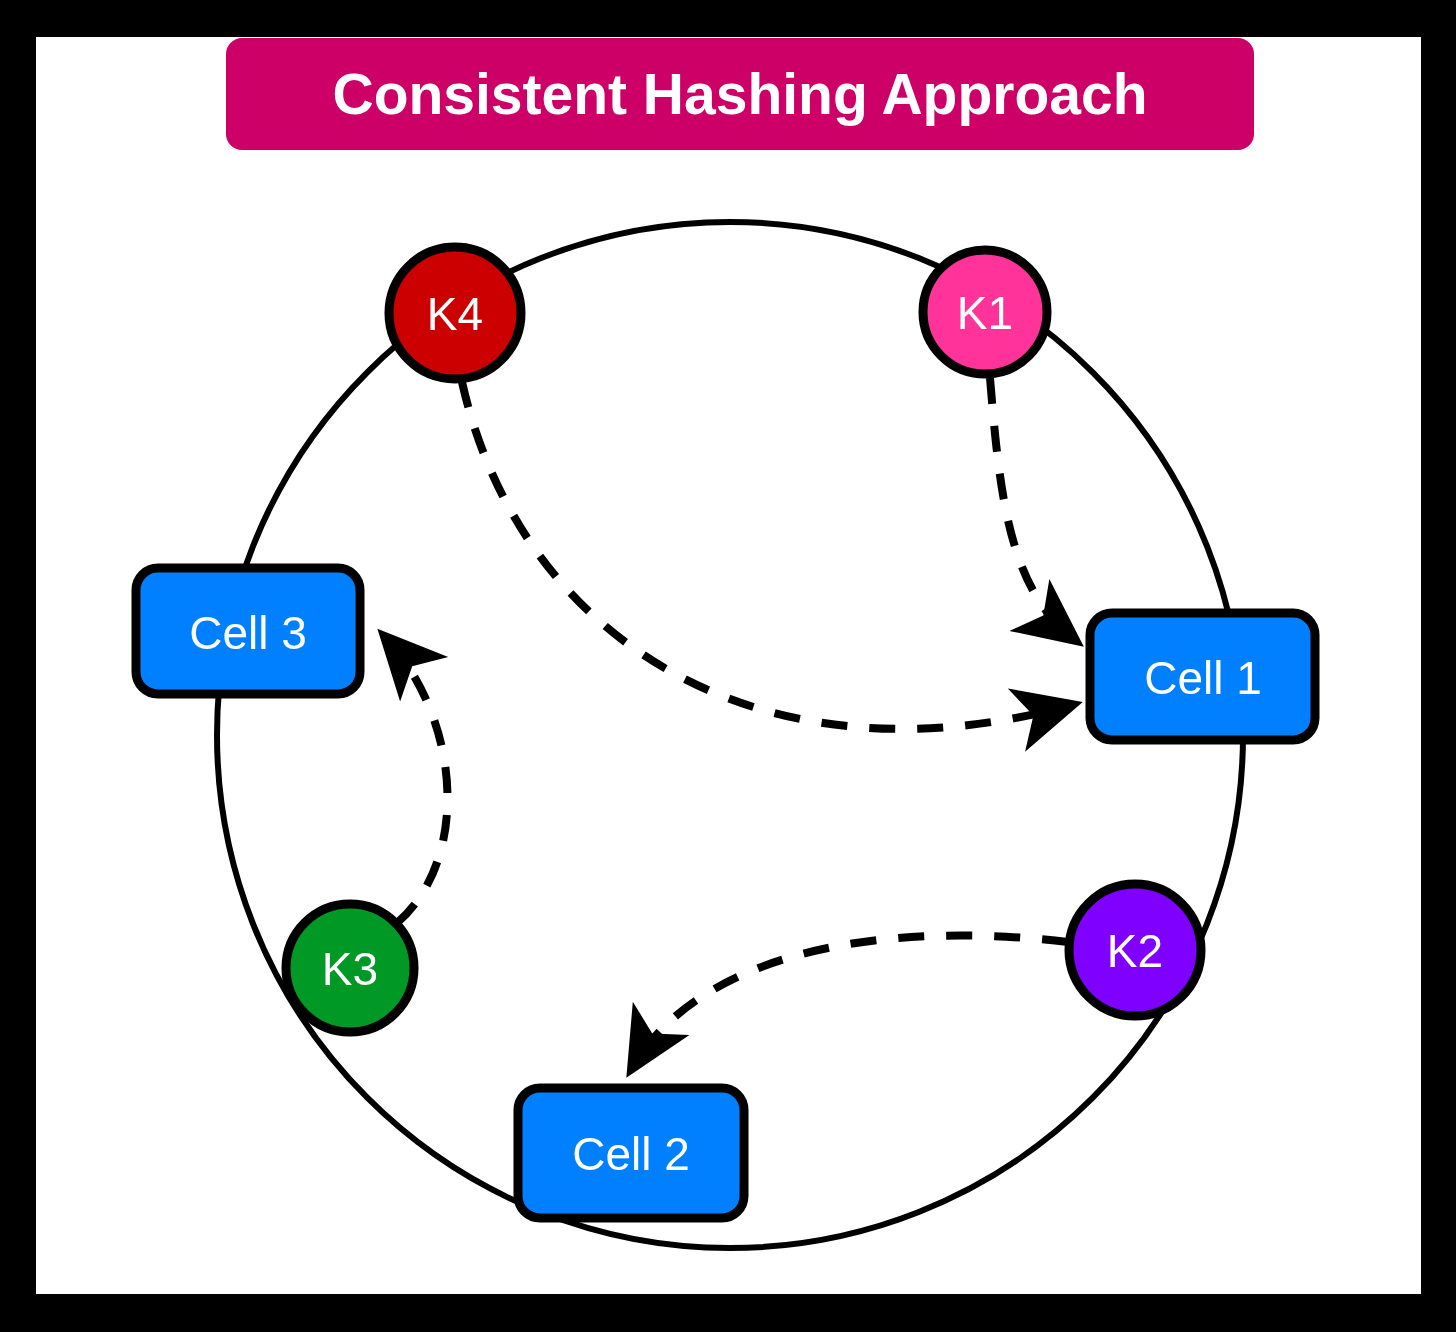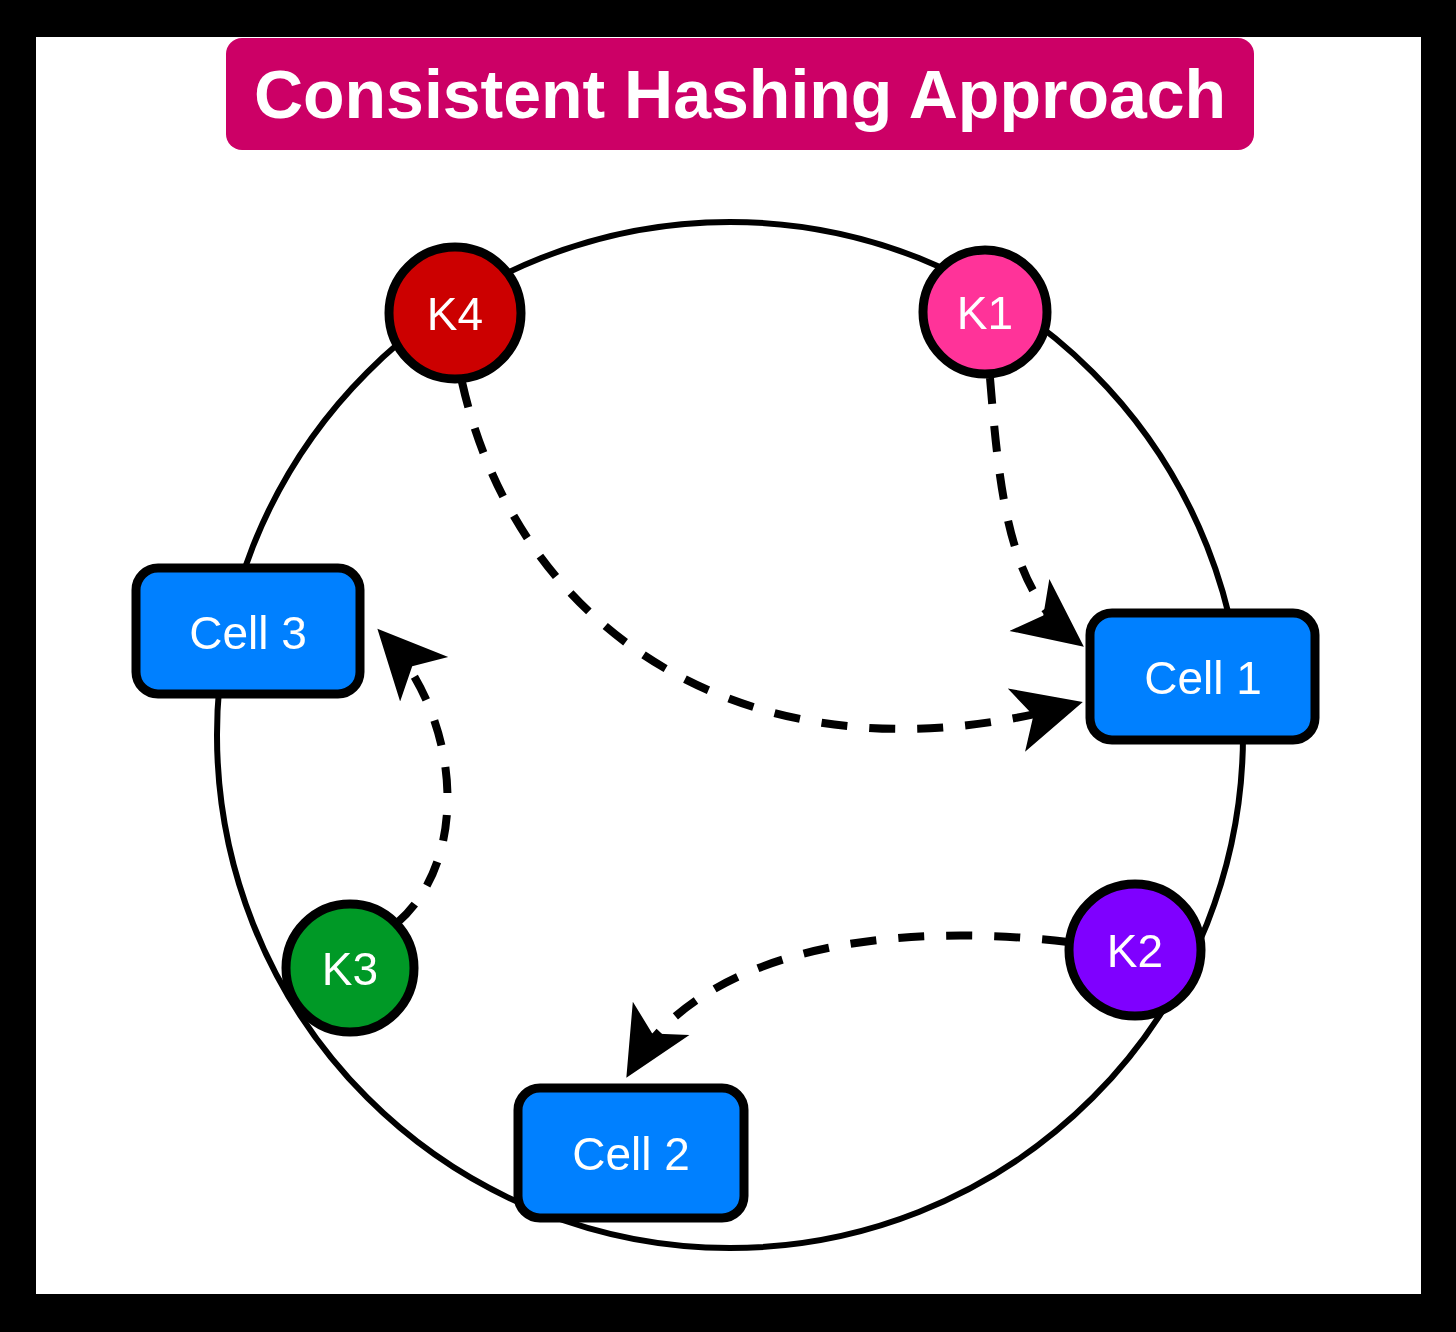--- a/index.html
+++ b/index.html
@@ -31,21 +31,21 @@
     height: 112px;
     background: #CC0066;
     border-radius: 16px;
     display: flex;
     align-items: center;
     justify-content: center;
     box-sizing: border-box;
   }
   #title-text {
     color: #ffffff;
-    font-size: 68px;
+    font-size: 57px;
     font-weight: bold;
     letter-spacing: 0px;
     line-height: 1;
     white-space: nowrap;
     font-family: "Liberation Sans", sans-serif;
   }
   #diagram-svg {
     position: absolute;
     left: 0;
     top: 0;

